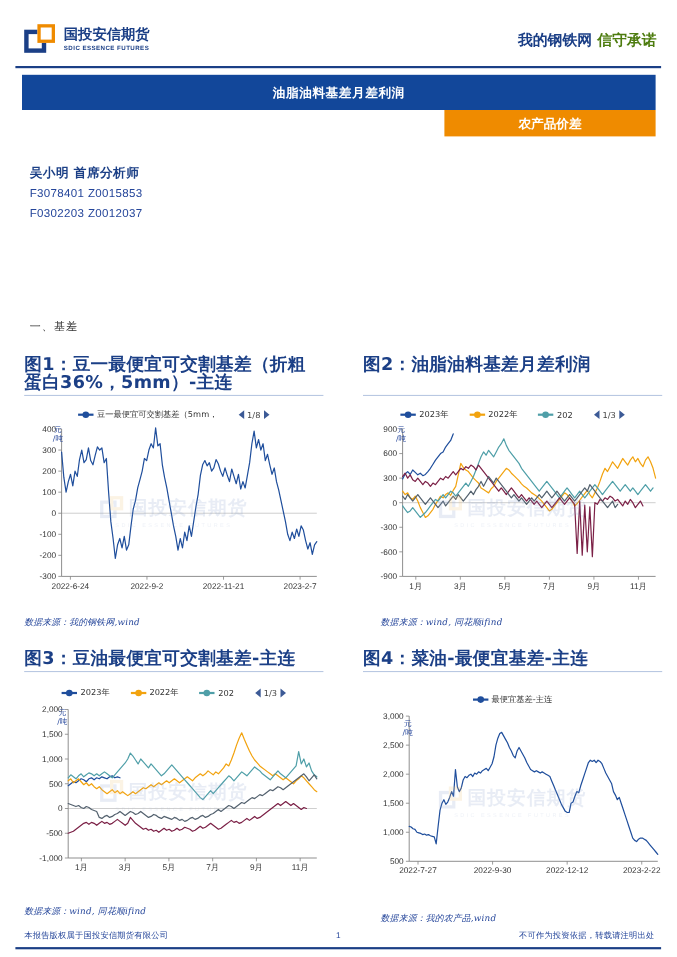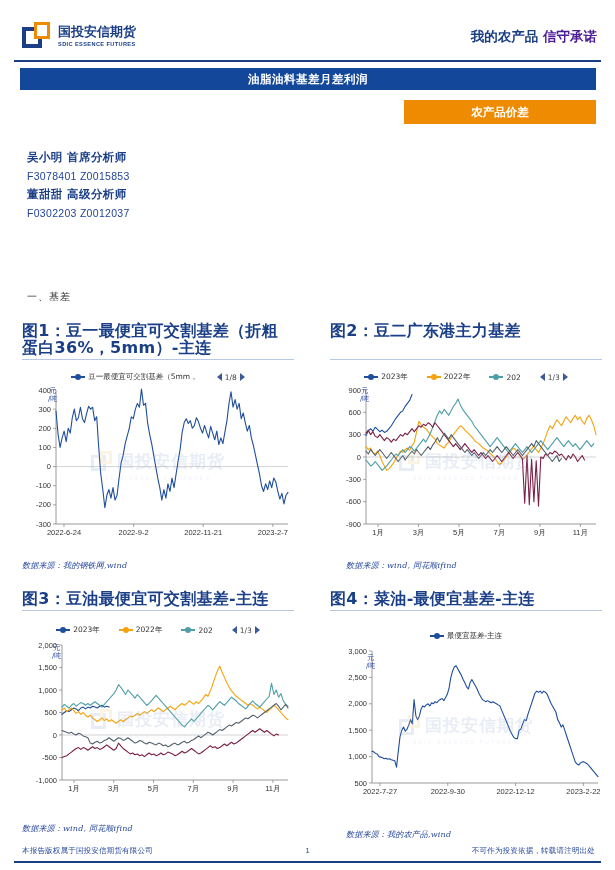--- a/index.html
+++ b/index.html
@@ -27,26 +27,26 @@
     font-family:"DejaVu Sans","Liberation Sans",sans-serif;
     font-size:13px; font-weight:bold; color:#1b3f86; letter-spacing:0px; line-height:13px;
   }
   .logo-text-en {
     font-family:"Liberation Sans",sans-serif;
     font-size:5.6px; font-weight:bold; color:#1b3f86; letter-spacing:.4px; line-height:8px; margin-top:2px;
   }
   .slogan { position:absolute; right:18px; top:28px; font-size:13.5px; font-weight:bold;
             font-family:"DejaVu Sans","Liberation Sans",sans-serif; white-space:nowrap; }
   .slogan .b { color:#1b3f86; }
-  .slogan .o { color:#4c1d95;font-family:Liberation Mono, monospace; }
+  .slogan .o { color:#4d7c0f;font-family:Liberation Mono, monospace; }
   .header-rule { position:absolute; left:14px; top:60px; width:587px; height:2px; background:#1b3f86; }
 
   
   .title-bar {
-    position:absolute; left:20px; top:68px; width:576px; height:22px;
+    position:absolute; left:20px; top:68px; width:576px; height:32px;
     background:#12479a; color:#fff; font-size:11.5px; font-weight:bold;
     font-family:"DejaVu Sans","Liberation Sans",sans-serif;
     display:flex; align-items:center; justify-content:center; letter-spacing:.5px;
   }
   .tag {
     position:absolute; left:404px; top:100px; width:192px; height:24px;
     background:#ef8b00; color:#fff; font-size:11.5px; font-weight:bold;
     font-family:"DejaVu Sans","Liberation Sans",sans-serif;
     display:flex; align-items:center; justify-content:center;
   }
@@ -136,33 +136,32 @@
       <div class="logo-mark">
         <div class="logo-sq-blue"></div>
         <div class="logo-sq-orange"></div>
       </div>
       <div>
         <div class="logo-text-cn">国投安信期货</div>
         <div class="logo-text-en">SDIC ESSENCE FUTURES</div>
       </div>
     </div>
     <div class="slogan">
-      <span class="b">我的农产品</span>
+      <span class="b">我的钢铁网</span>
       <span class="o">信守承诺</span>
     </div>
     <div class="header-rule"></div>
   </div>
 
   <div class="title-bar">油脂油料基差月差利润</div>
   <div class="tag">农产品价差</div>
 
   <div class="analysts">
     <div class="an-name">吴小明  首席分析师</div>
     <div class="an-code">F3078401  Z0015853</div>
-    <div class="an-name">董甜甜  高级分析师</div>
     <div class="an-code">F0302203  Z0012037</div>
   </div>
 
   <div class="section-head">一、基差</div>
 
   <div class="fig" style="left:22px; top:322px; width:272px;">
     <div class="fig-title">图1：豆一最便宜可交割基差（折粗蛋白36%，5mm）-主连</div>
     <div class="fig-rule"></div>
     <div class="chart-box" style="height:190px;">
       <div class="legend" style="margin-top:10px;">
@@ -217,21 +216,21 @@
           <text x="181.2" y="151" text-anchor="middle" class="axis-txt">2022-11-21</text>
           <line x1="250.8" y1="140" x2="250.8" y2="143" stroke="#808080" stroke-width="0.7"></line>
           <text x="250.8" y="151" text-anchor="middle" class="axis-txt">2023-2-7</text>
           <path d="M34.00 27.06 L36.04 50.03 L38.07 63.43 L40.11 53.86 L42.14 47.16 L44.18 57.69 L46.21 44.29 L48.25 49.07 L50.28 33.76 L52.32 25.14 L54.35 36.63 L56.39 33.76 L58.42 23.23 L60.46 34.71 L62.49 38.54 L64.53 29.93 L66.56 22.27 L68.60 25.14 L70.63 23.23 L72.67 36.63 L74.70 32.80 L76.74 63.43 L78.77 90.23 L80.81 105.54 L82.84 123.73 L84.88 111.29 L86.91 105.54 L88.95 114.16 L90.98 103.63 L93.02 116.07 L95.05 111.29 L97.09 94.06 L99.12 78.74 L101.16 71.09 L103.19 59.60 L105.23 51.94 L107.26 44.29 L109.30 32.80 L111.33 34.71 L113.37 25.14 L115.40 19.40 L117.44 23.23 L119.47 5.04 L121.51 21.31 L123.54 19.40 L125.58 38.54 L127.61 50.03 L129.65 59.60 L131.68 71.09 L133.72 82.57 L135.75 94.06 L137.79 103.63 L139.82 116.07 L141.86 105.54 L143.89 114.16 L145.93 99.80 L147.96 107.46 L150.00 94.06 L152.04 103.63 L154.07 90.23 L156.11 76.83 L158.14 65.34 L160.18 48.11 L162.21 38.54 L164.25 34.71 L166.28 39.50 L168.32 36.63 L170.35 44.29 L172.39 41.41 L174.42 33.76 L176.46 37.59 L178.49 44.29 L180.53 49.07 L182.56 41.41 L184.60 48.11 L186.63 53.86 L188.67 42.37 L190.70 49.07 L192.74 55.77 L194.77 47.16 L196.81 60.56 L198.84 53.86 L200.88 59.60 L202.91 48.11 L204.95 36.63 L206.98 19.40 L209.02 7.91 L211.05 23.23 L213.09 15.57 L215.12 25.14 L217.16 19.40 L219.19 34.71 L221.23 28.97 L223.26 38.54 L225.30 47.16 L227.33 41.41 L229.37 53.86 L231.40 61.51 L233.44 71.09 L235.47 80.66 L237.51 90.23 L239.54 101.71 L241.58 107.46 L243.61 99.80 L245.65 105.54 L247.68 96.93 L249.72 103.63 L251.75 94.06 L253.79 97.89 L255.82 107.46 L257.86 115.11 L259.89 109.37 L261.93 119.90 L263.96 111.29 L266.00 108.41" fill="none" stroke="#1f4e9c" stroke-width="1.1" stroke-linejoin="round" stroke-linecap="round"></path>
         </svg>
     </div>
     <div class="fig-src">数据来源：我的钢铁网,wind</div>
   </div>
 
   <div class="fig" style="left:330px; top:322px; width:272px;">
-    <div class="fig-title">图2：豆二广东港主力基差</div>
+    <div class="fig-title">图2：油脂油料基差月差利润</div>
     <div class="fig-rule" style="margin-top:20px;"></div>
     <div class="chart-box" style="height:190px;">
       <div class="legend" style="margin-top:10px;">
         <div class="lg-item">
           <span class="lg-line" style="background:#1f4e9c;"></span>
           <span>2023年</span>
         </div>
         <div class="lg-item">
           <span class="lg-line" style="background:#f2a30f;"></span>
           <span>2022年</span>

